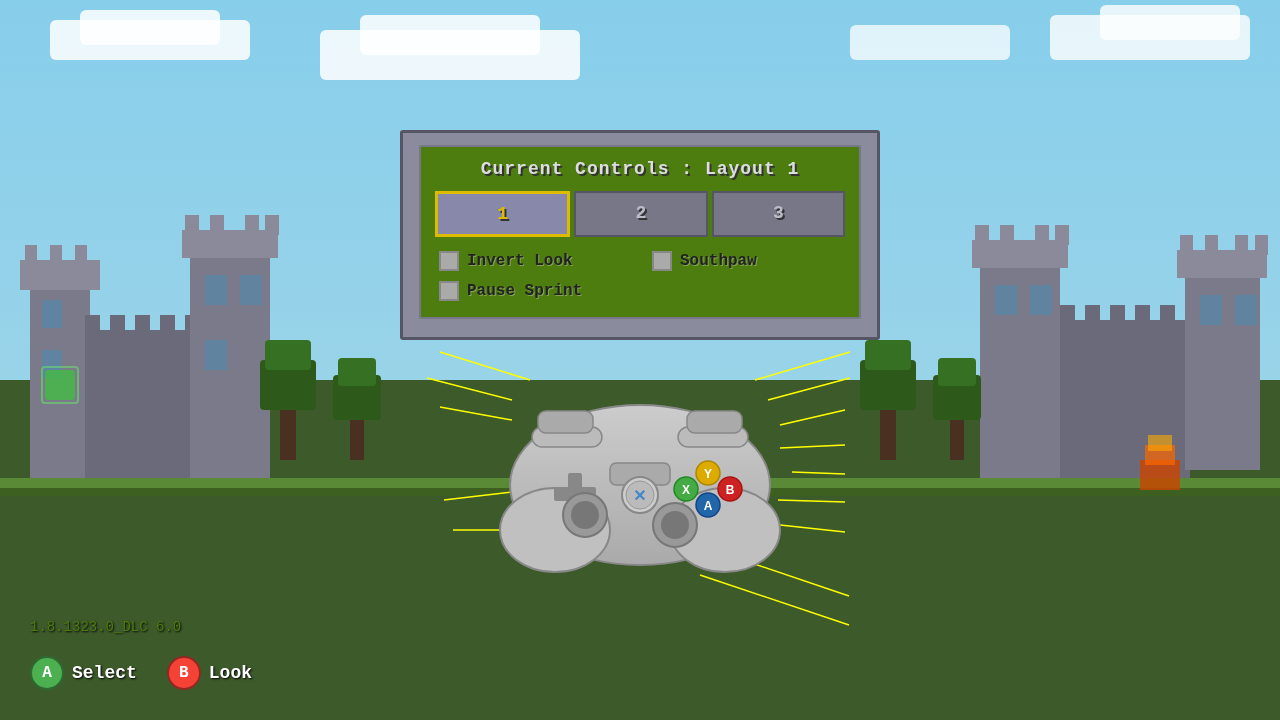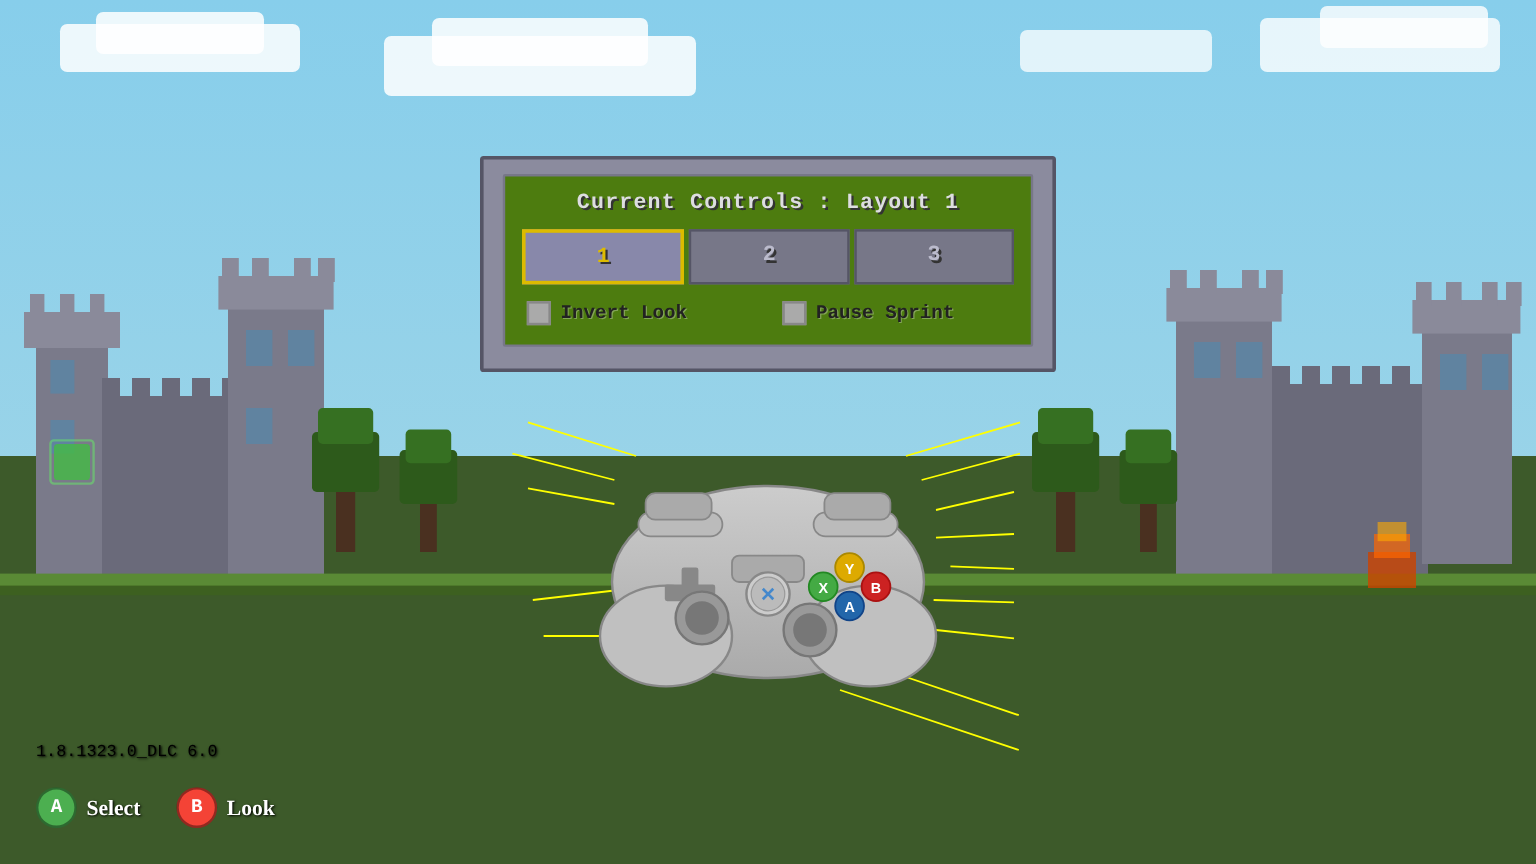--- a/index.html
+++ b/index.html
@@ -120,21 +120,21 @@
       font-weight: bold;
       text-shadow: 1px 1px 2px #000, -1px -1px 2px #000;
       white-space: nowrap;
     }
 
     
     .version-text {
       position: absolute;
       bottom: 85px;
       left: 30px;
-      color: #000000;
+      color: #4d7c0f;
       font-family: 'Courier New', monospace;
       font-size: 14px;
       text-shadow: 1px 1px 2px #000;
       z-index: 10;
     }
 
     
     .bottom-buttons {
       position: absolute;
       bottom: 30px;
@@ -164,21 +164,21 @@
       font-family: 'Courier New', monospace;
       border: 2px solid rgba(0,0,0,0.4);
       flex-shrink: 0;
     }
 
     .btn-a { background: #4CAF50; }
     .btn-b { background: #F44336; }
 
     .btn-text {
       color: white;
-      font-family: Liberation Serif, serif;
+      font-family: Liberation Mono, monospace;
       font-size: 18px;
       font-weight: bold;
       text-shadow: 1px 1px 2px #000;
     }
 
     
     .lines-svg {
       position: absolute;
       top: 0;
       left: 0;
@@ -335,20 +335,24 @@
       <div class="tab">2</div>
       <div class="tab">3</div>
     </div>
     <div class="checkbox-grid">
       <div class="checkbox-item">
         <div class="checkbox-box"></div>
         <span class="checkbox-label">Invert Look</span>
       </div>
       <div class="checkbox-item">
         <div class="checkbox-box"></div>
+        <span class="checkbox-label">Southpaw</span>
+      </div>
+      <div class="checkbox-item">
+        <div class="checkbox-box"></div>
         <span class="checkbox-label">Pause Sprint</span>
       </div>
     </div>
   </div>
 </div>
 
 <svg width="300" height="220" viewBox="0 0 300 220" style="position:absolute; top:355px; left:490px; z-index:5;" xmlns="http://www.w3.org/2000/svg">
 
   <defs>
     <linearGradient id="bodyGrad" x1="0" y1="0" x2="0" y2="1">

